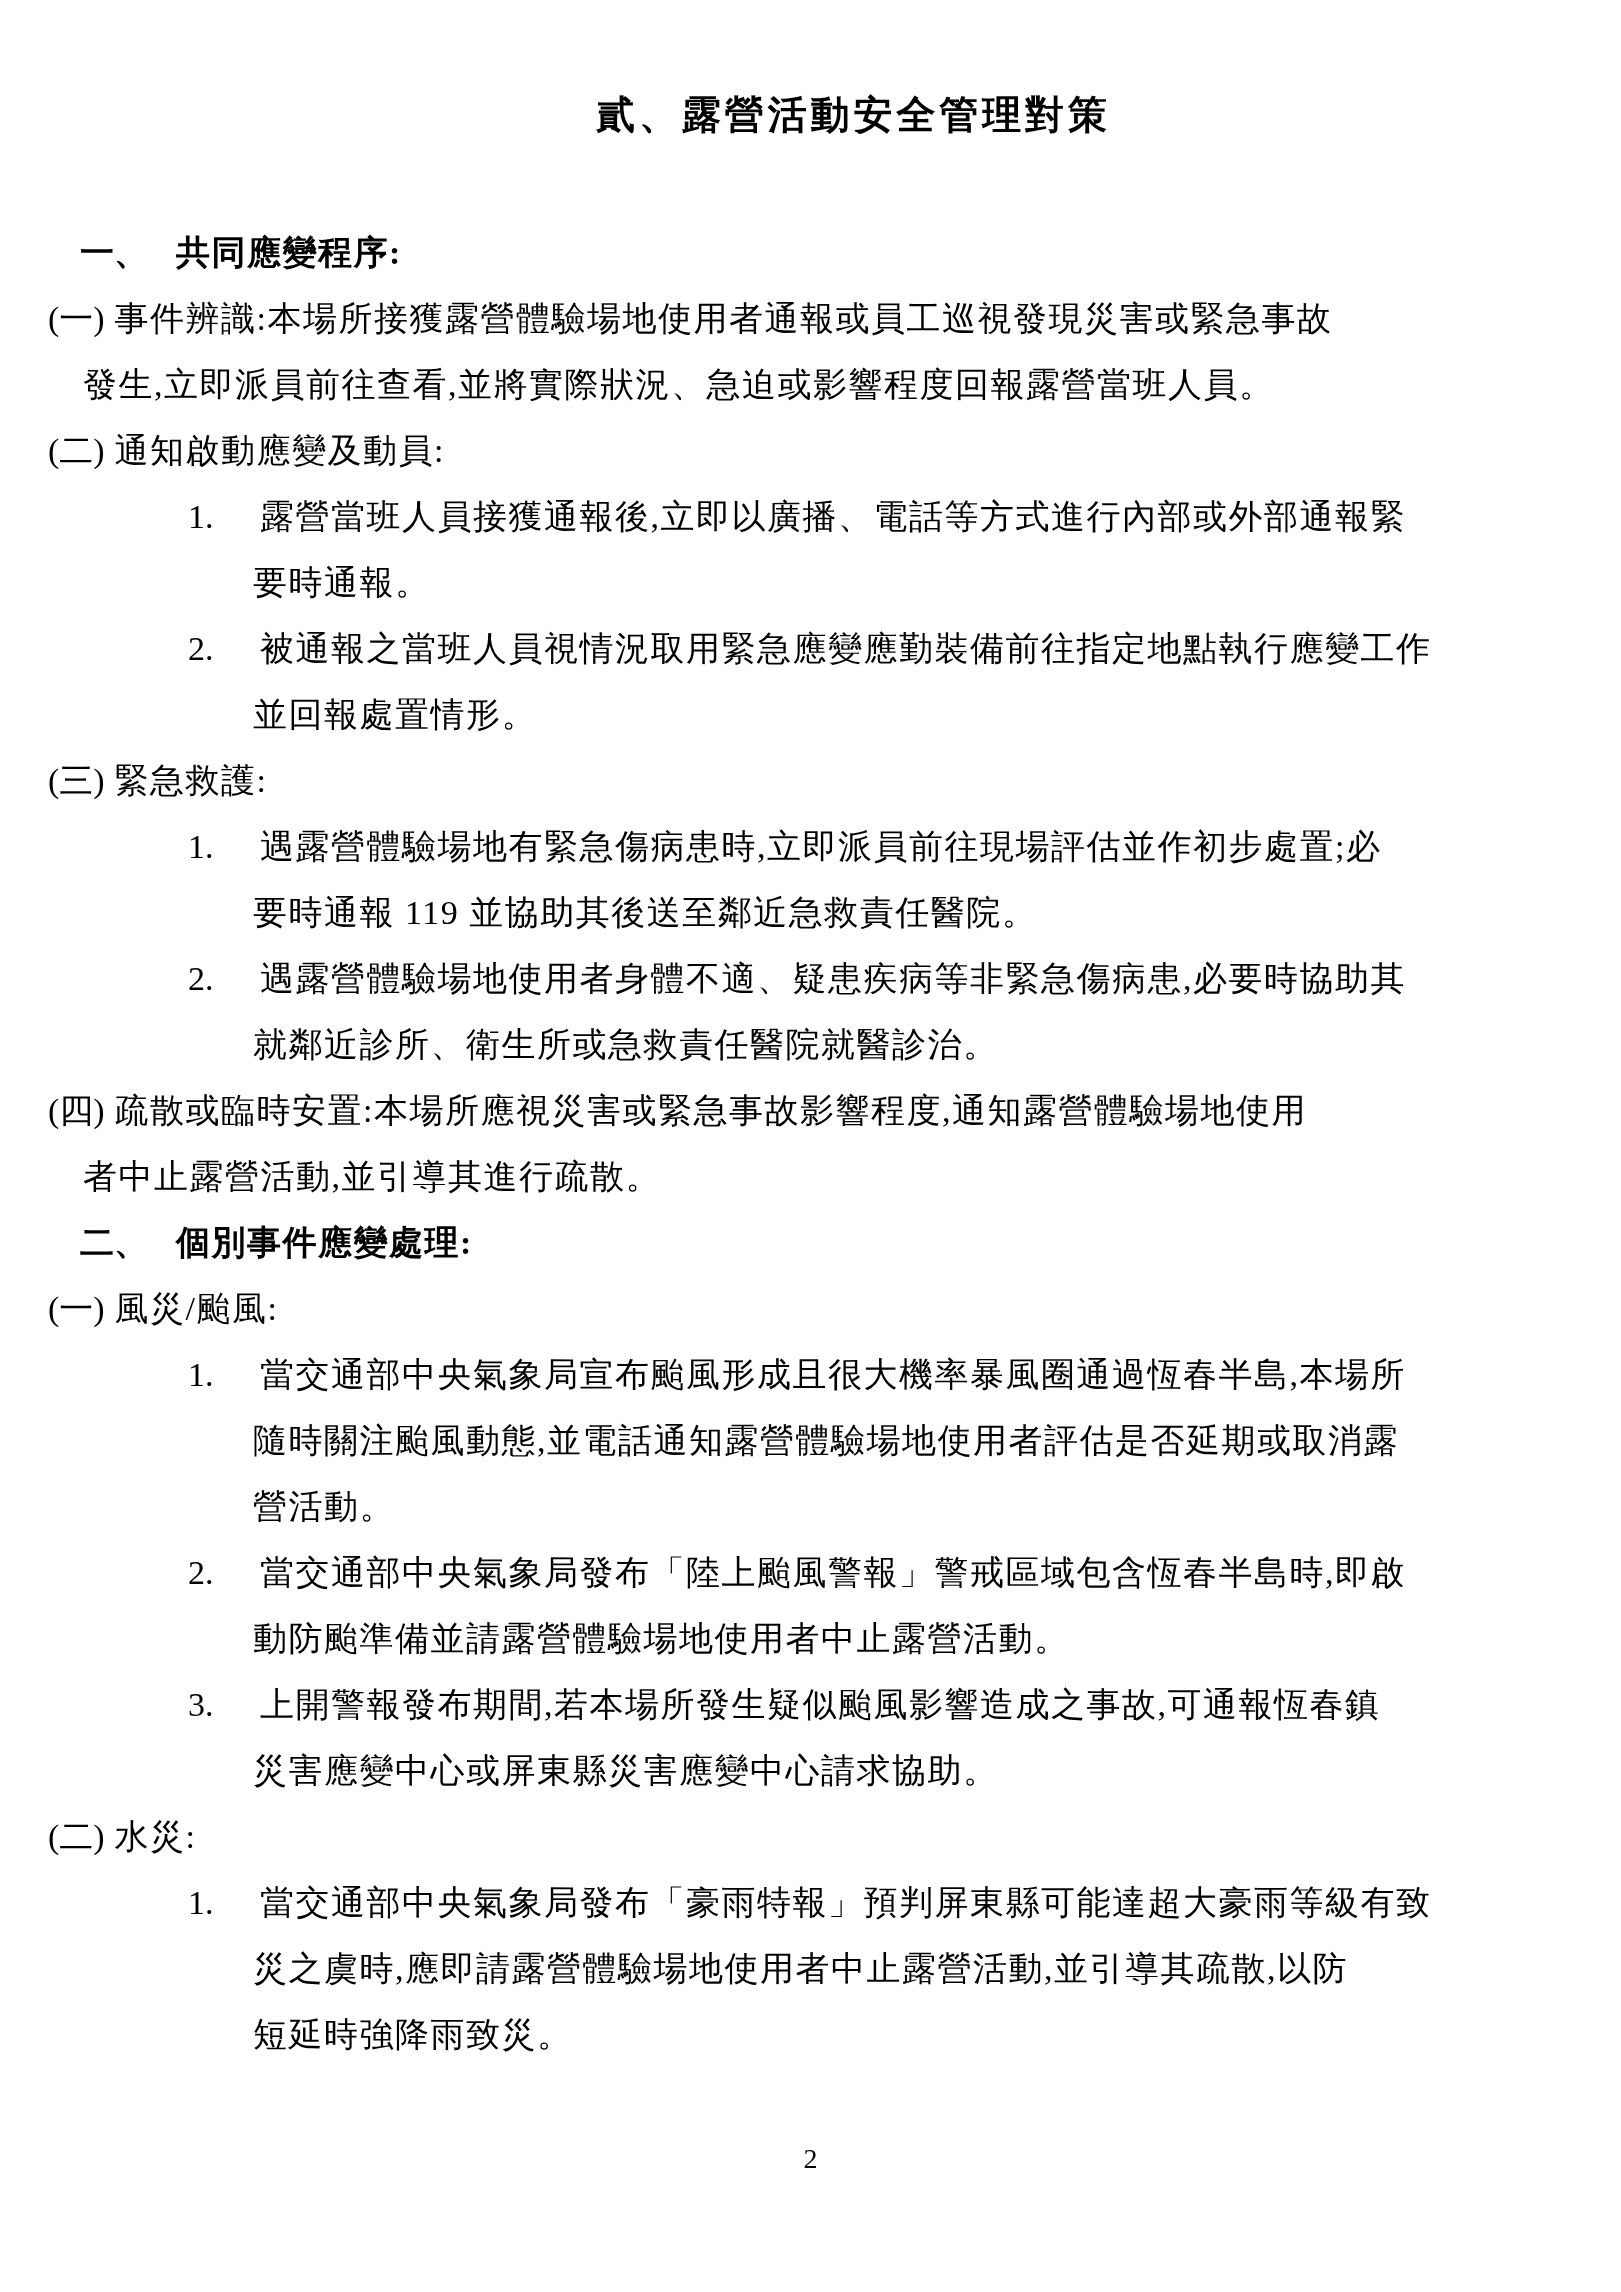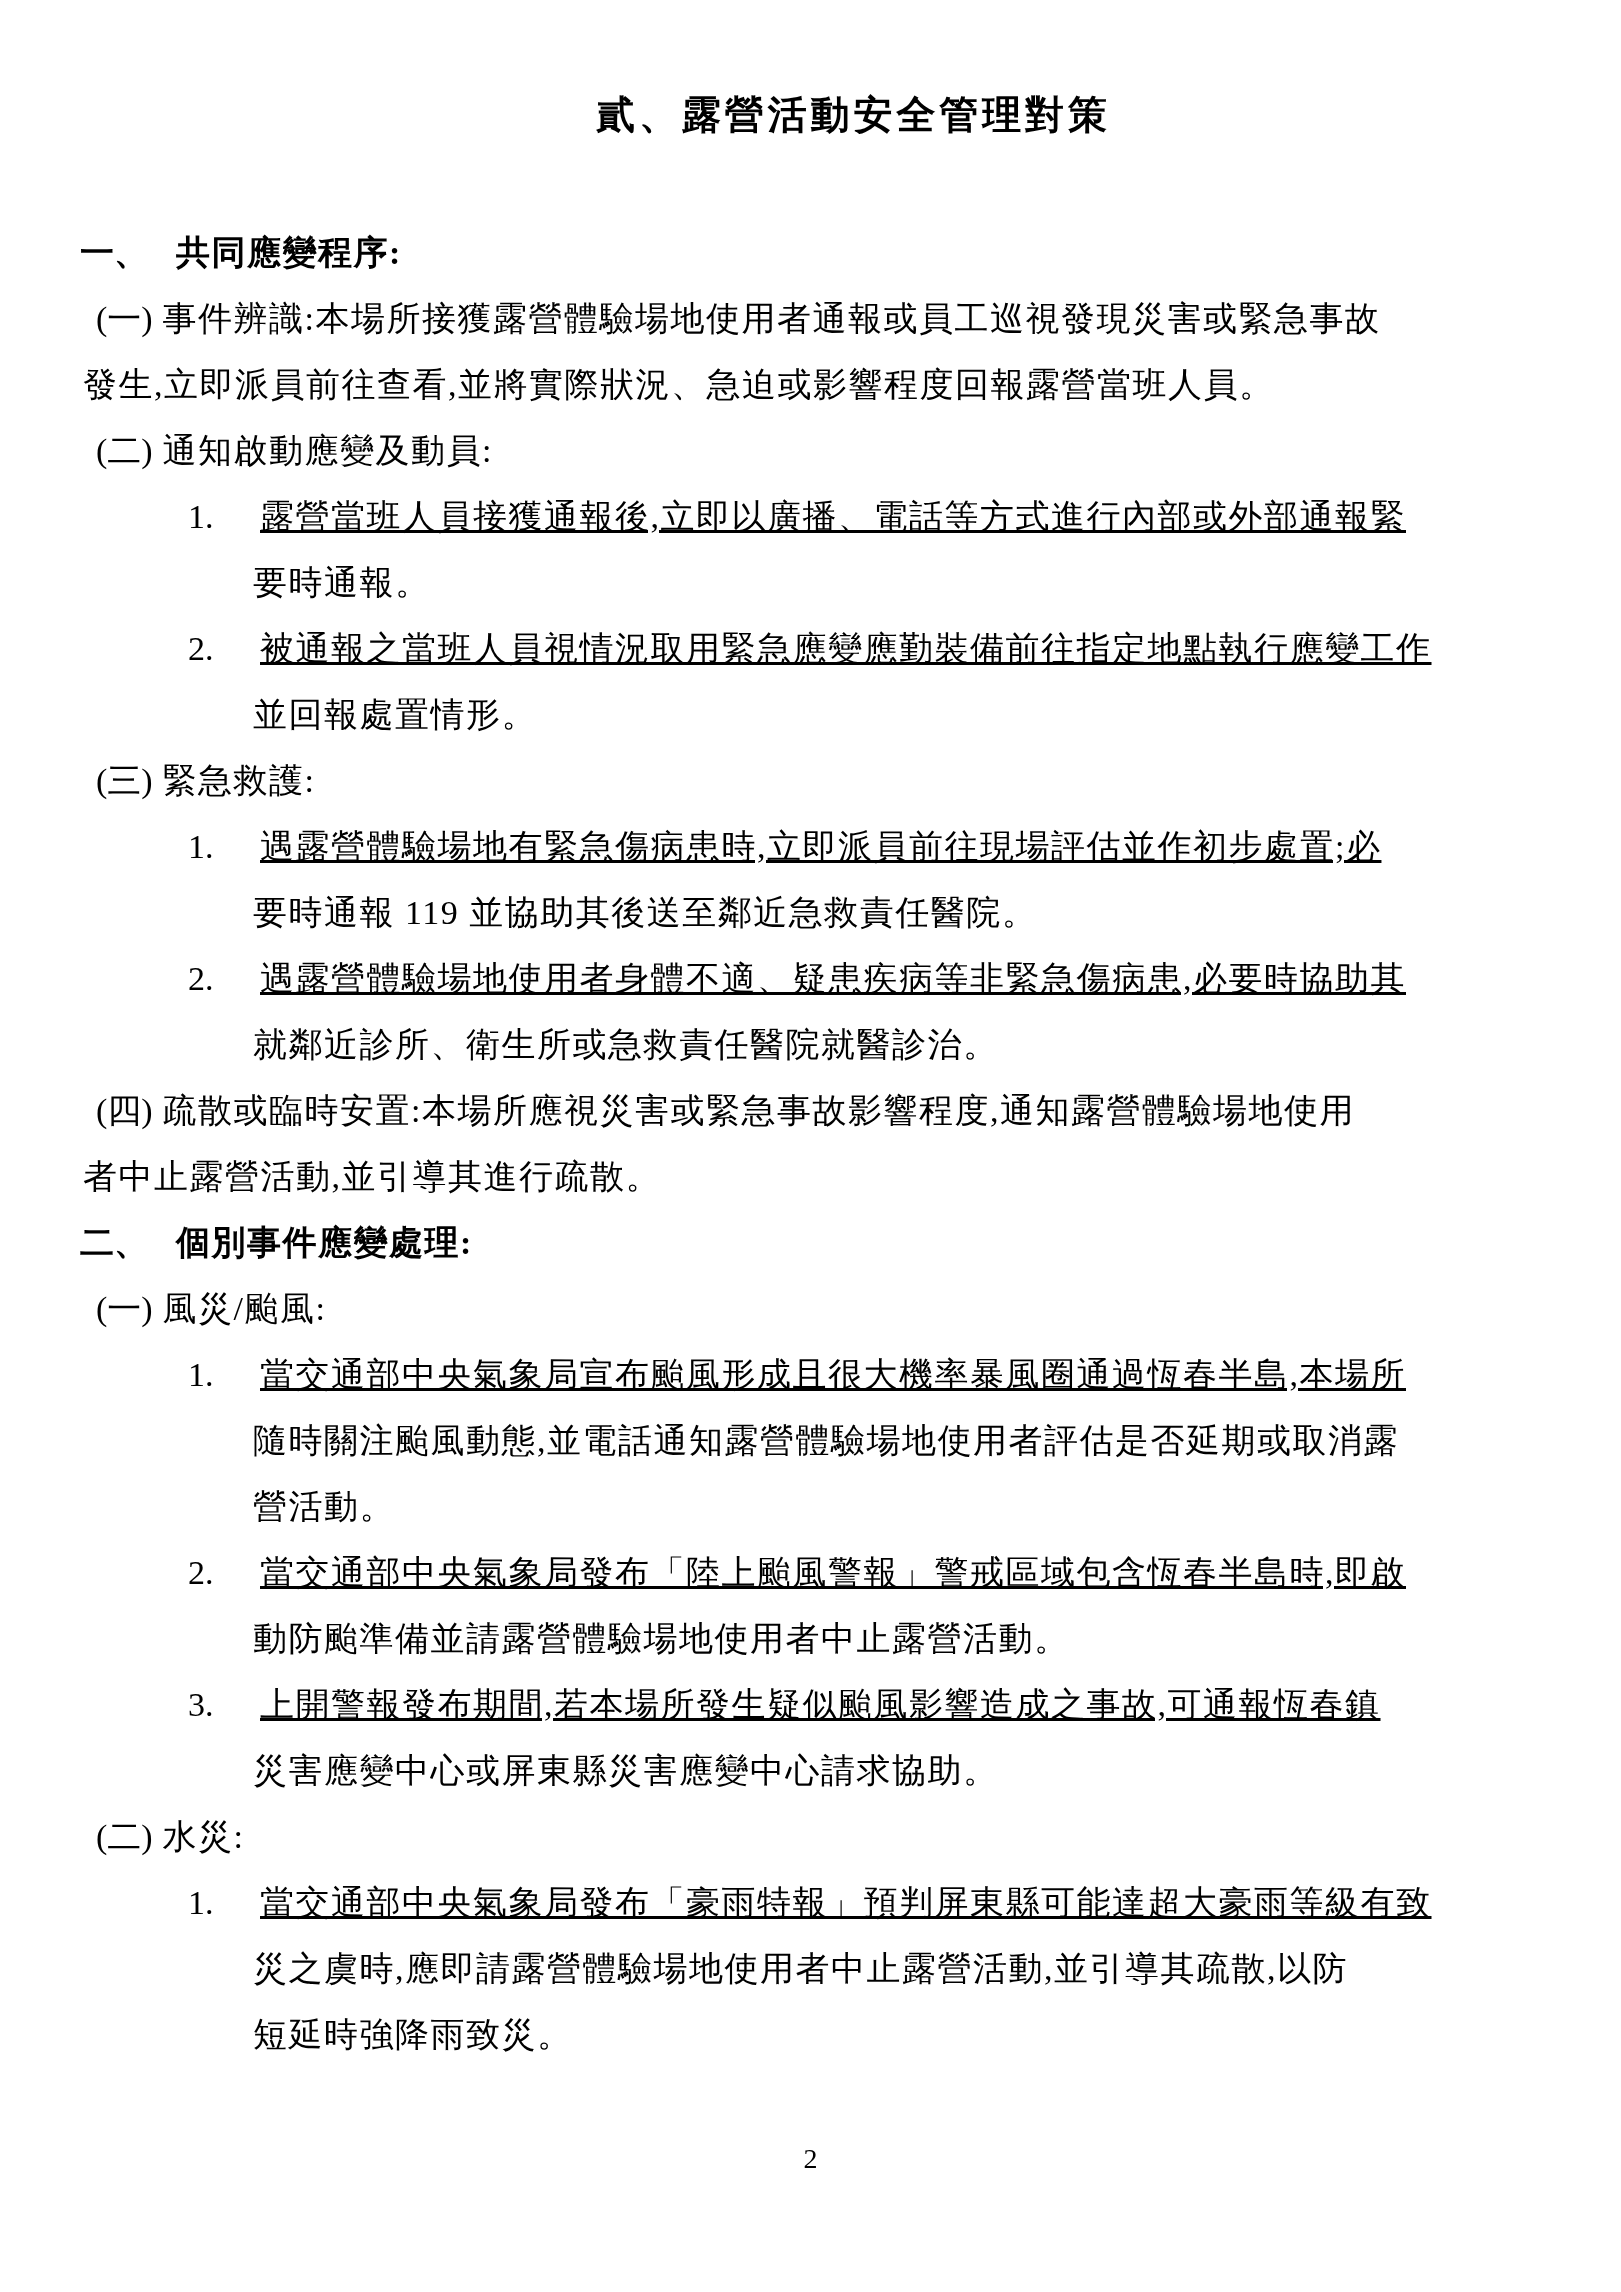--- a/index.html
+++ b/index.html
@@ -32,23 +32,23 @@
   }
   .line {
     height: 66px;
     line-height: 66px;
     font-size: 34px;
     letter-spacing: 1.5px;
     white-space: nowrap;
   }
   
   .l-section { padding-left: 80px; font-weight: bold; }
-  .l-item { padding-left: 96px; }
+  .l-item { padding-left: 48px; }
   .l-item-cont { padding-left: 83px; }
-  .l-num { padding-left: 188px; text-decoration: underline; }
+  .l-num { padding-left: 188px; }
   .l-num-cont { padding-left: 253px; }
   .marker { letter-spacing: 0; }
   .l-section .marker { display: inline-block; width: 96px; }
   .l-num .marker { display: inline-block; width: 72px; }
   .l-item .marker { display: inline; margin-right: 9.8px; }
   .page-number {
     position: absolute;
     top: 2143px;
     left: 0;
     width: 1621px;

